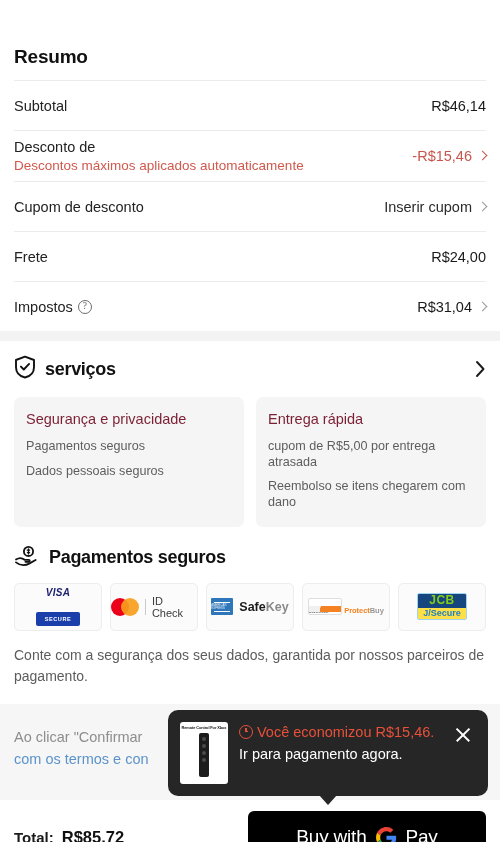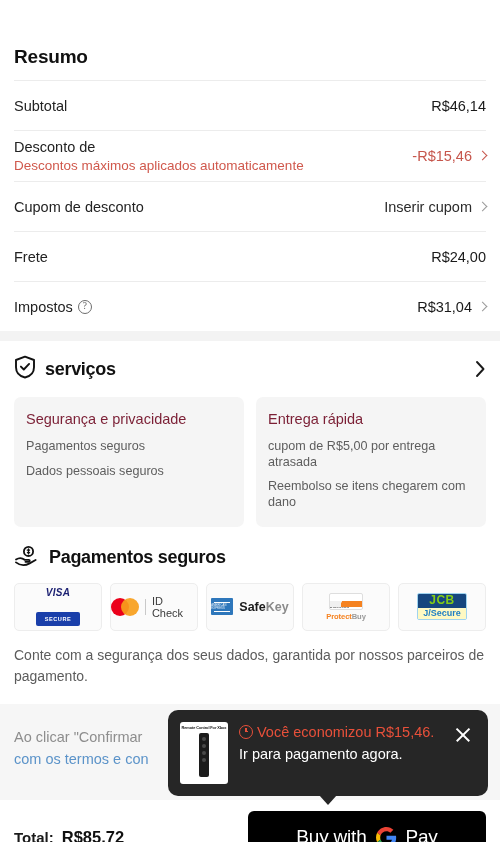--- a/index.html
+++ b/index.html
@@ -91,34 +91,34 @@
   .mc-text { font-size:11px; color:#3a3a3a; }
   
   .ax-wrap { display:flex; align-items:center; gap:6px; }
   .ax-box { width:22px; height:17px; background:#2e77bb; border-radius:1px;
     display:flex; flex-direction:column; justify-content:center; align-items:center; gap:1px; }
   .ax-box span { display:block; width:16px; height:1.4px; background:#fff; }
   .ax-box em { font-size:2.6px; color:#fff; font-style:normal; letter-spacing:0.2px; }
   .sk { font-size:12.5px; font-weight:bold; color:#1b1b1b; }
   .sk .gray { color:#8a8a8a; font-weight:bold; }
   
-  .dc-wrap { display:flex; flex-direction:column; align-items:center; gap:2px; }
+  .dc-wrap { display:flex; flex-direction:row; align-items:flex-end; gap:2px; }
   .dc-card { width:34px; height:17px; background:#fff; border:1px solid #dedede;
     border-radius:2px; position:relative; overflow:hidden; }
   .dc-card .top { font-size:3.4px; color:#444; text-align:center; padding-top:1px; letter-spacing:0.2px; font-weight:bold;}
   .dc-card .stripe { position:absolute; bottom:2px; left:0; width:100%; height:6px;
     background: linear-gradient(100deg, #f0f0f0 0%, #f0f0f0 35%, #f58220 36%, #f58220 100%); }
   .dc-text { font-size:7.6px; font-weight:bold; color:#f58220; letter-spacing:-0.1px;}
   .dc-text span { color:#9a9a9a; }
   
   .jcb-wrap { display:flex; flex-direction:column; align-items:stretch; width:50px;
     border:1px solid #9fd3ef; border-radius:2px; overflow:hidden; }
   .jcb-top { background:#16467e; color:#84cc16; font-size:12px; font-weight:bold;
     text-align:center; letter-spacing:0.5px; line-height:1.15; }
-  .jcb-bot { background:#fef9c3; color:#1f7fc4; font-size:9px; font-weight:bold;
+  .jcb-bot { background:#fde047; color:#1f7fc4; font-size:9px; font-weight:bold;
     text-align:center; line-height:1.25; }
 
   
   .footer-area { background:#f6f6f6; position:absolute; left:0; right:0; top:672px; bottom:0; }
   .disclaimer {
     padding: 22px 14px 0 14px; font-size: 14.5px; color:#8d8d8d; line-height:1.52;
   }
   .disclaimer a { color:#5b93c9; text-decoration:none; }
   .totalbar {
     position:absolute; left:0; right:0; bottom:0; height:74px; background:#fff;

